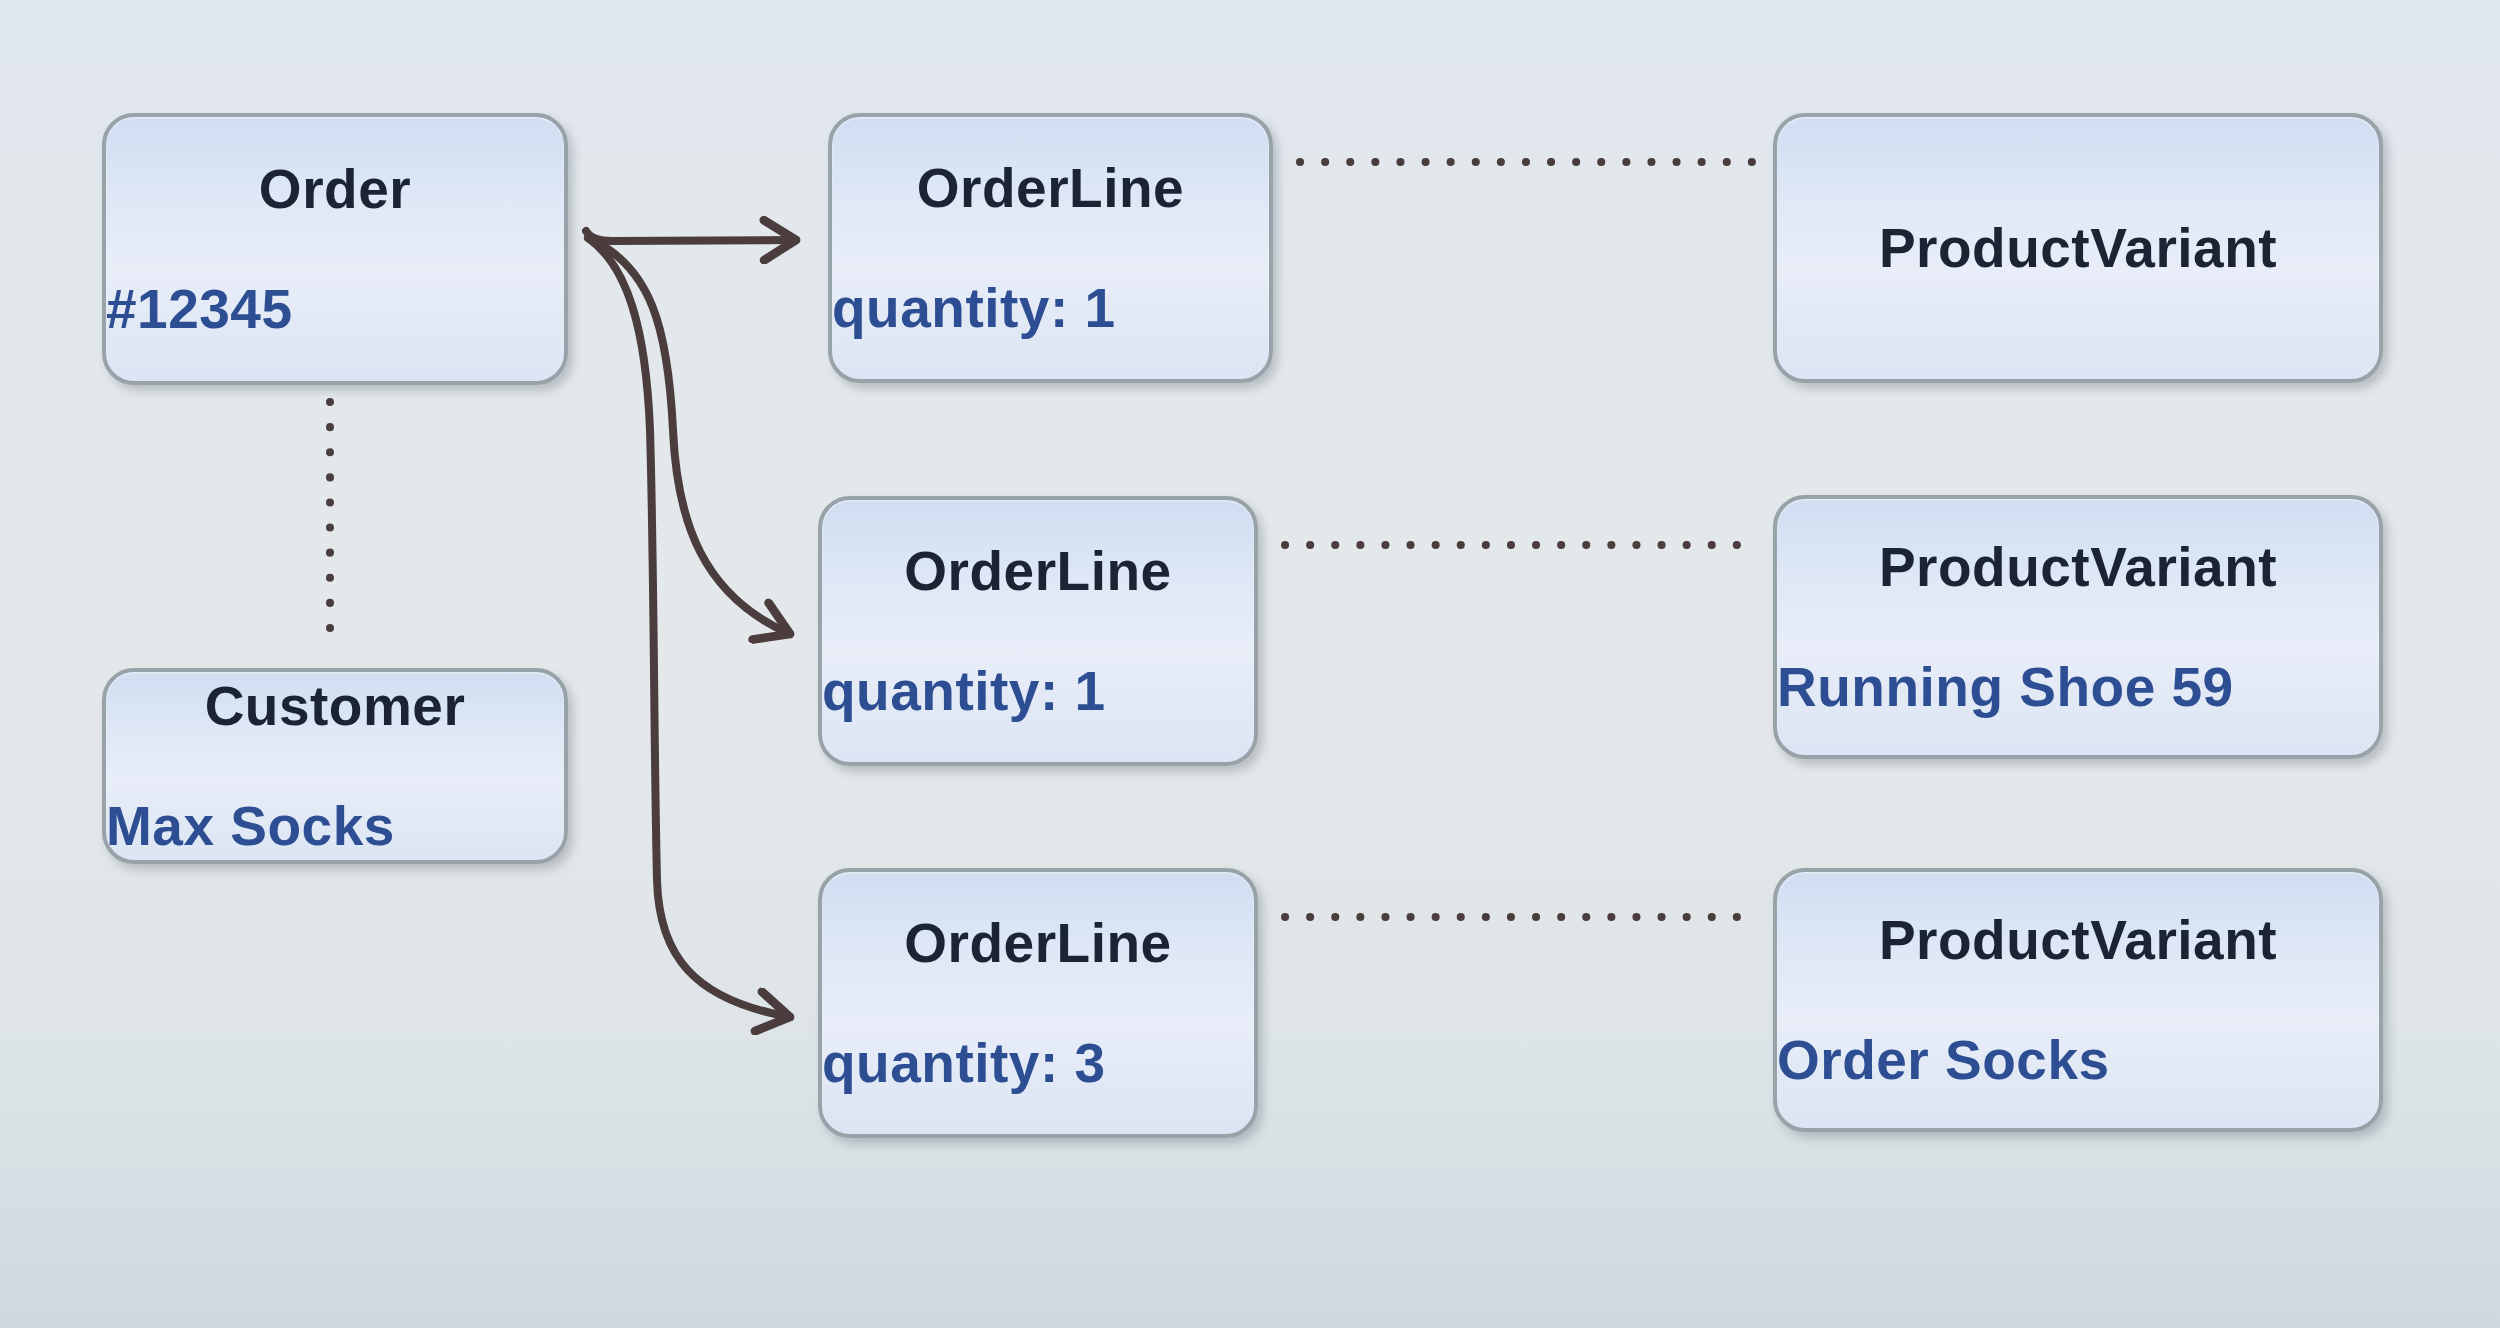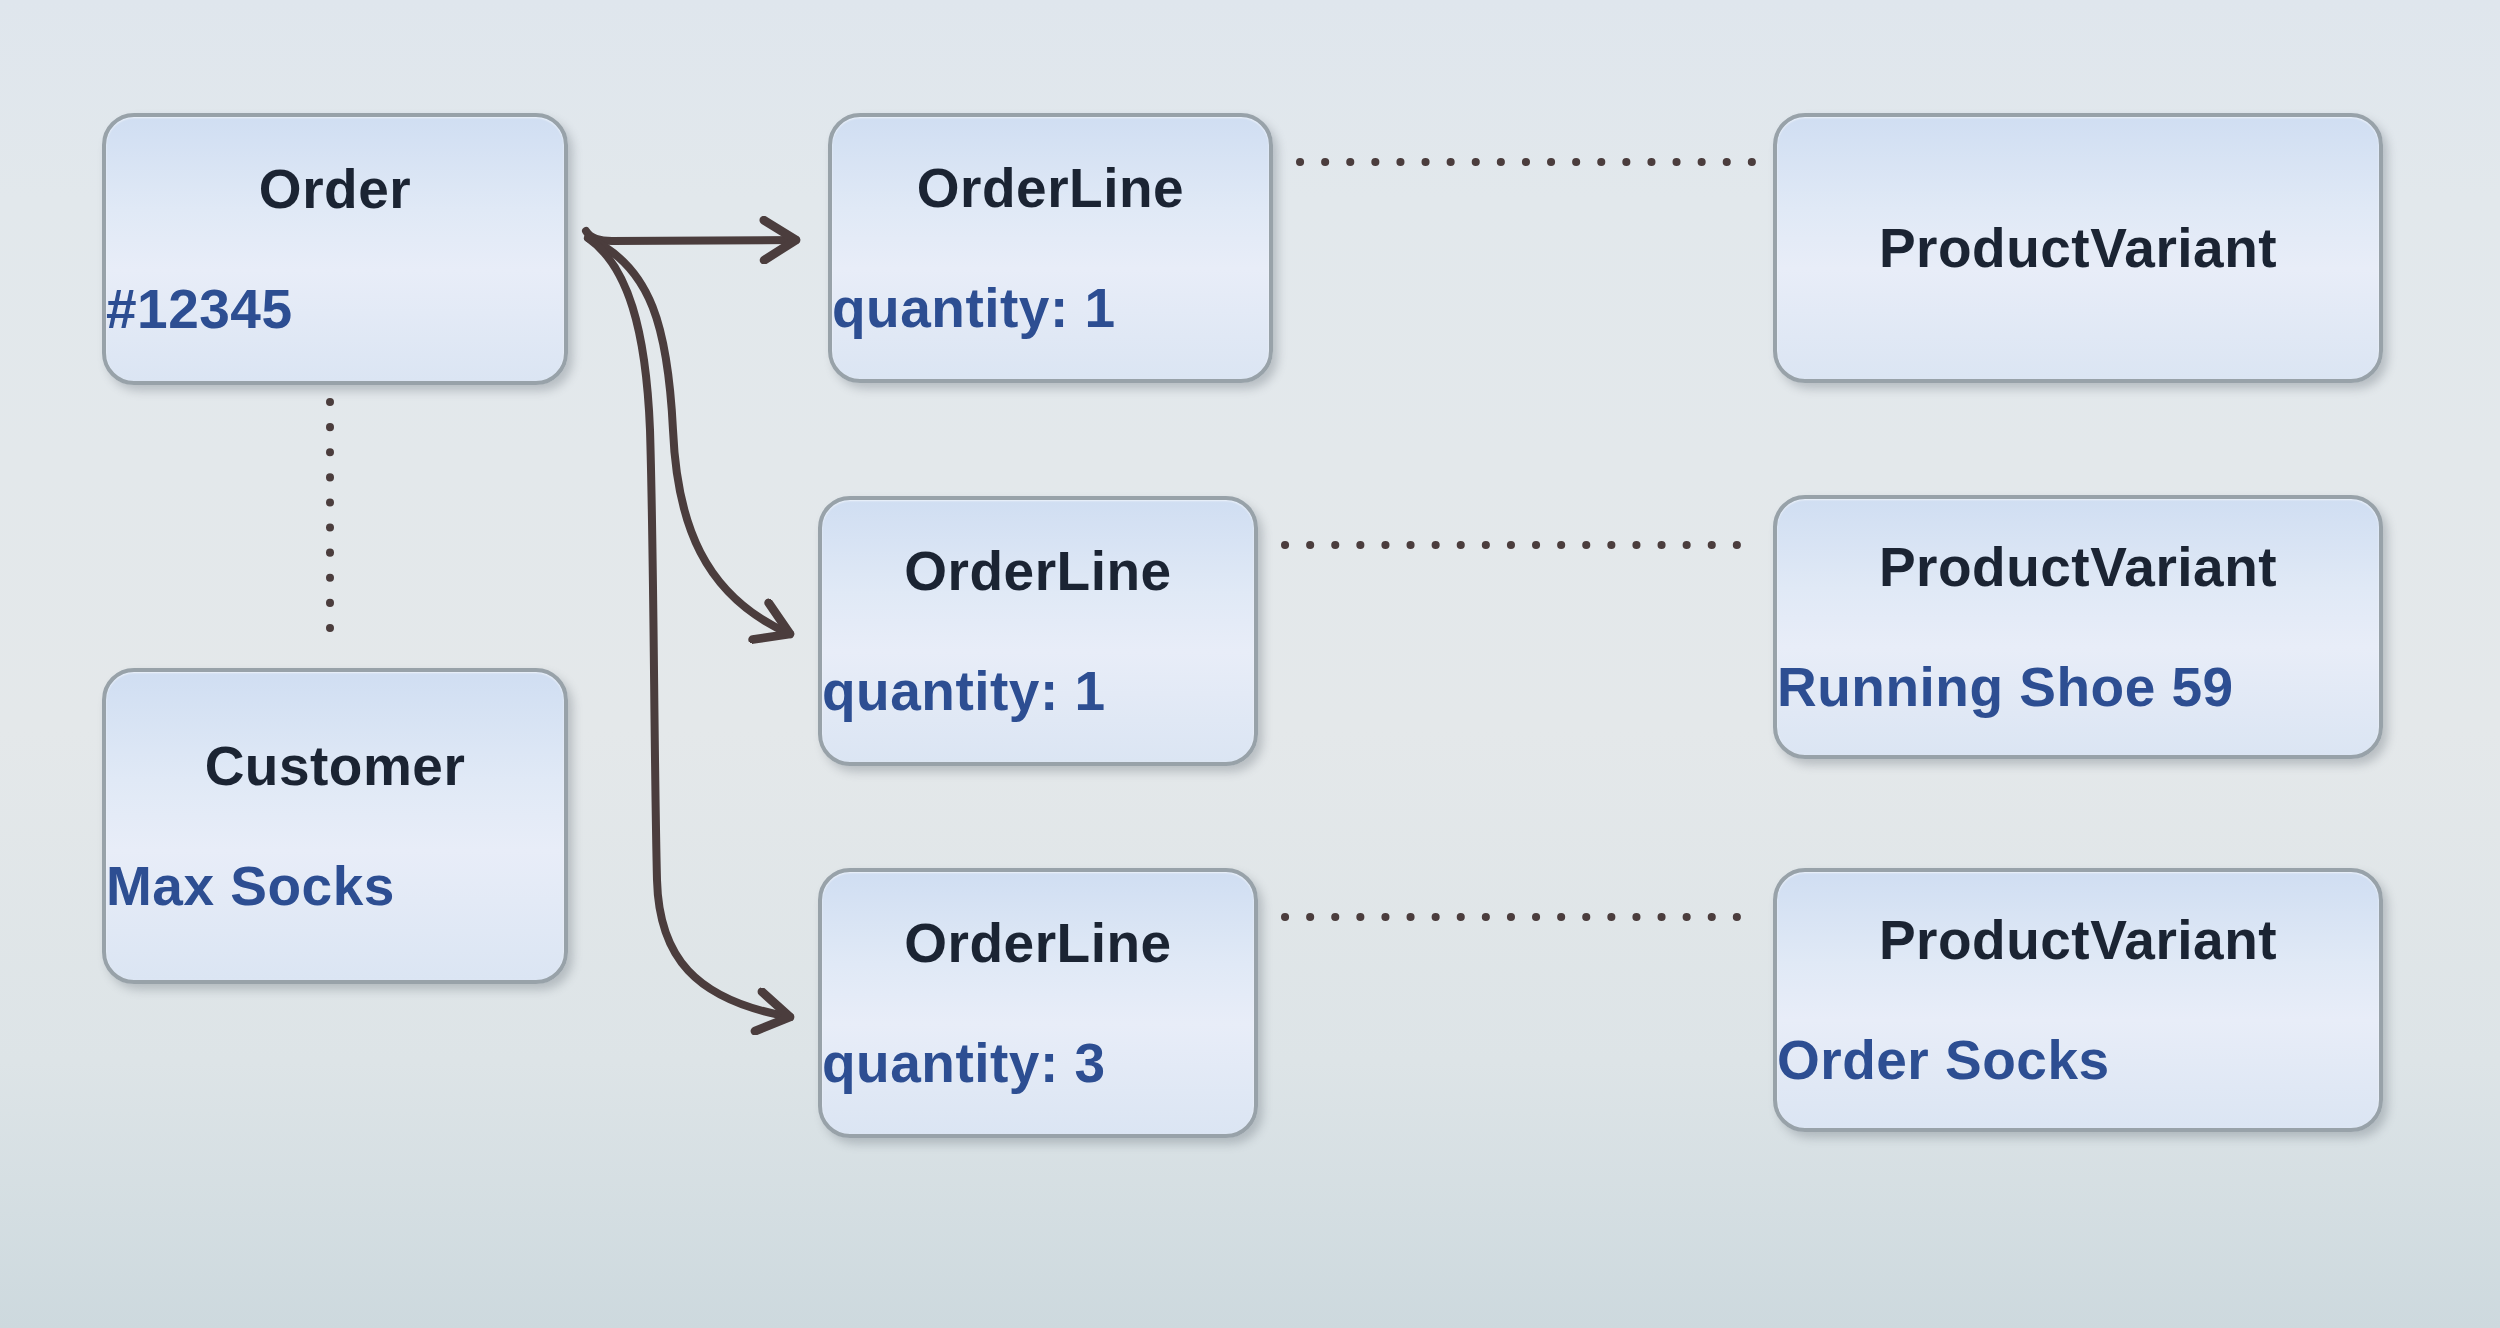--- a/index.html
+++ b/index.html
@@ -52,21 +52,21 @@
   }
   .node .value{
     height:120px;line-height:120px;
     text-align:left;
     font-weight:700;font-size:55px;
     color:var(--value-text);
     letter-spacing:0.5px;
   }
   
   .n-order          {left:102px;  top:113px; width:466px; height:272px;}
-  .n-customer       {left:102px;  top:668px; width:466px; height:316px;}
+  .n-customer       {left:102px;  top:668px; width:466px; height:196px;}
   .n-orderline1     {left:828px;  top:113px; width:445px; height:270px;}
   .n-orderline2     {left:818px;  top:496px; width:440px; height:270px;}
   .n-orderline3     {left:818px;  top:868px; width:440px; height:270px;}
   .n-productvariant1{left:1773px; top:113px; width:610px; height:270px;}
   .n-productvariant2{left:1773px; top:495px; width:610px; height:264px;}
   .n-productvariant3{left:1773px; top:868px; width:610px; height:264px;}
 
   svg.connectors{
     position:absolute;left:0;top:0;width:2500px;height:1328px;
     pointer-events:none;

